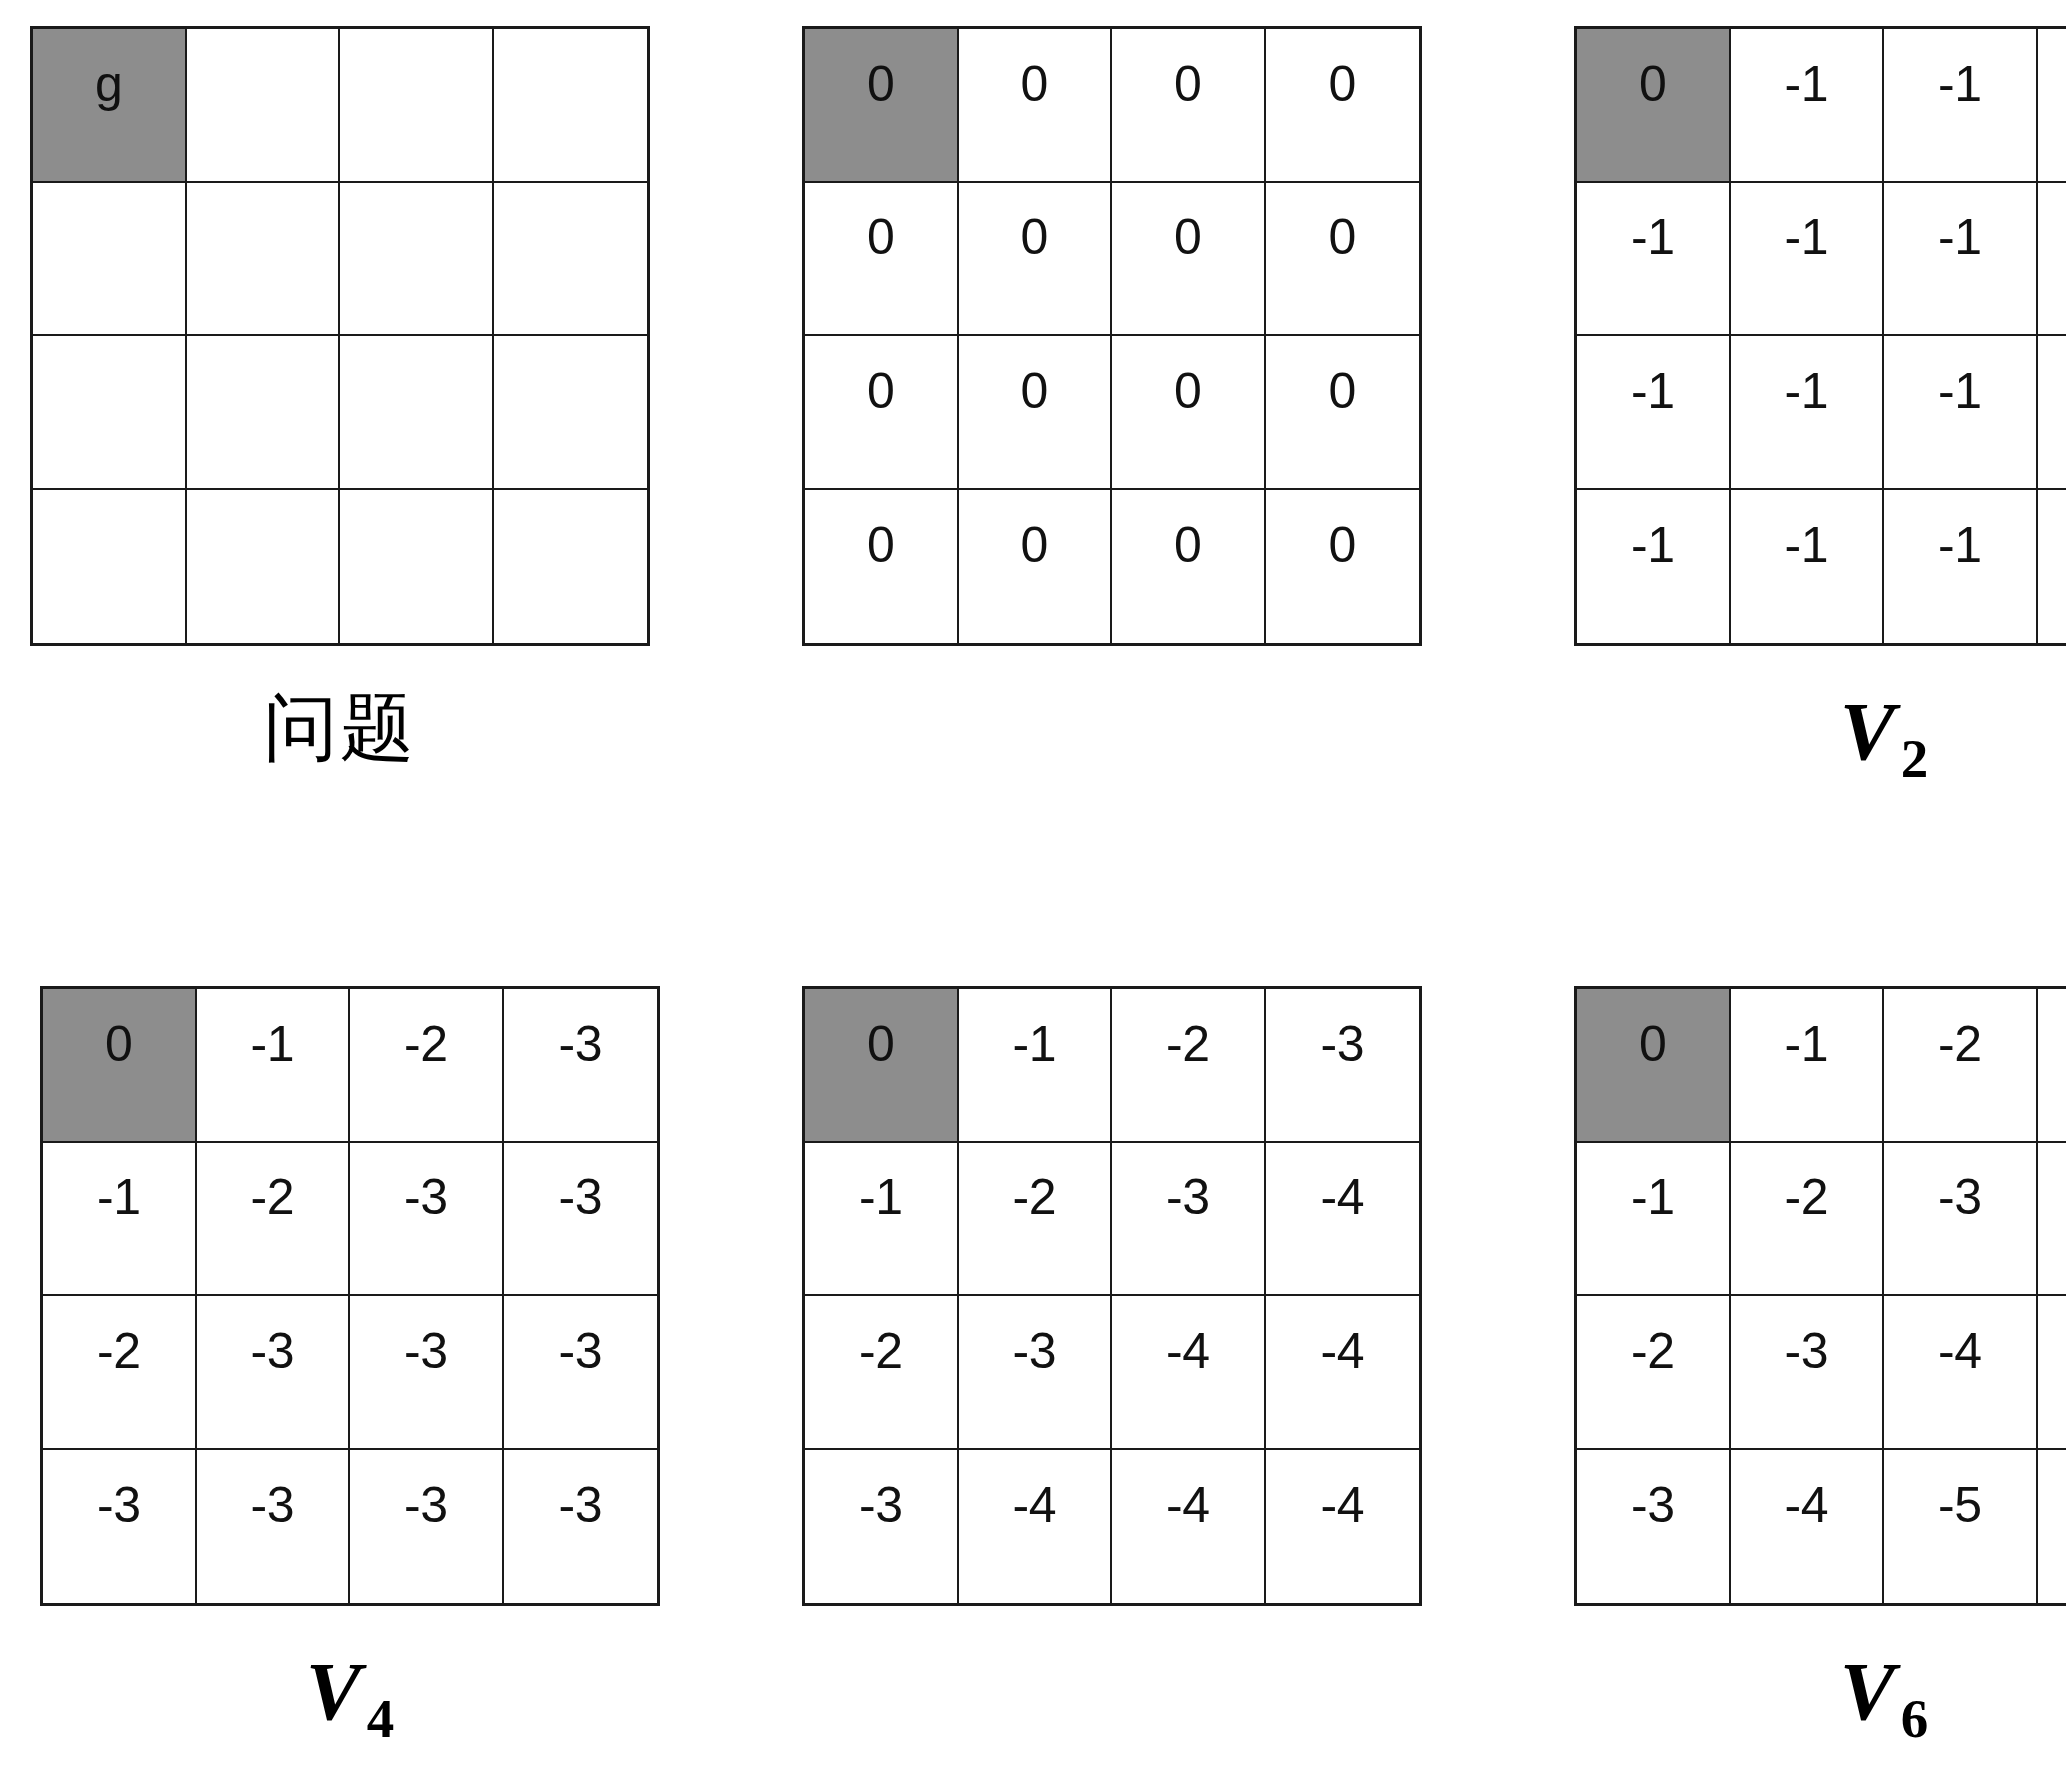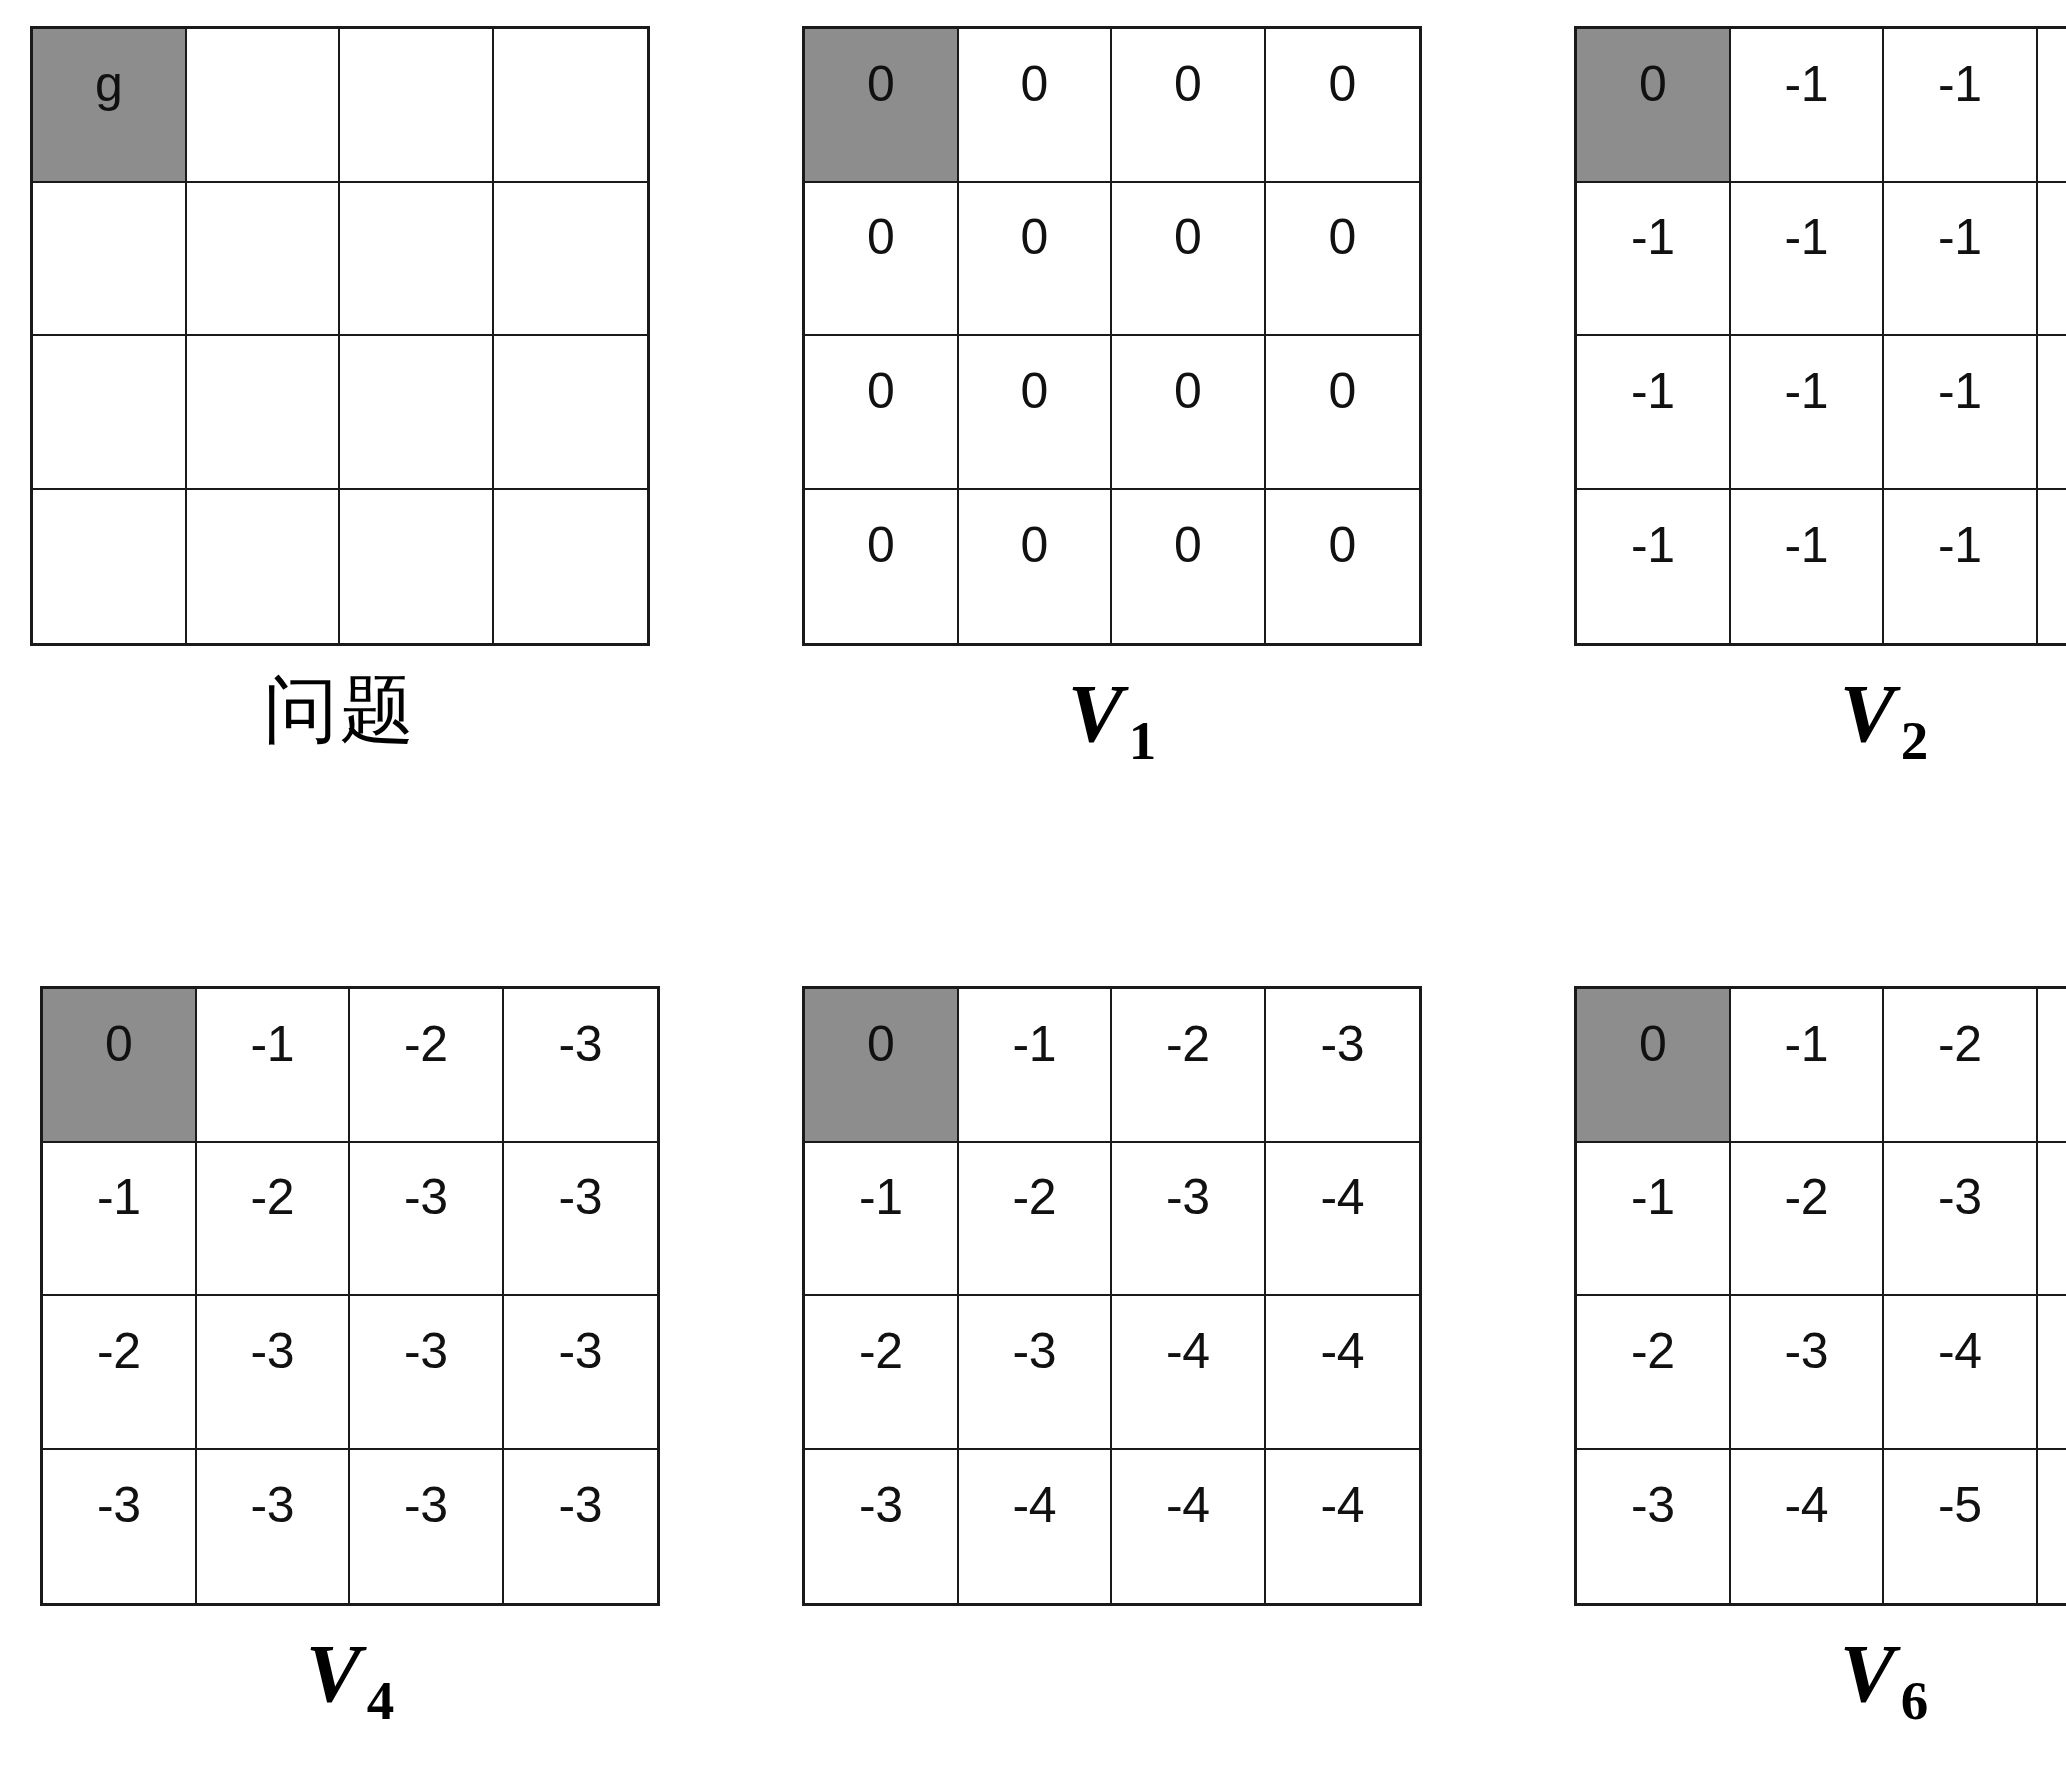--- a/index.html
+++ b/index.html
@@ -63,21 +63,21 @@
     font-size: 50px;
     line-height: 1;
     color: #111111;
     letter-spacing: -0.4px;
   }
   .cell.shaded .val { color: #101010; }
 
   .caption {
     width: 620px;
     text-align: center;
-    margin-top: 26px;
+    margin-top: 44px;
     height: 107px;
   }
 
   .cap-v {
     font-family: "Liberation Serif", serif;
     font-style: italic;
     font-weight: bold;
     font-size: 83px;
     line-height: 1;
     color: #000000;
@@ -203,21 +203,20 @@
         <div class="cell row-last">
           <span class="val">0</span>
         </div>
         <div class="cell row-last">
           <span class="val">0</span>
         </div>
         <div class="cell col-last row-last">
           <span class="val">0</span>
         </div>
       </div>
-      <div class="caption"><span class="cap-v">V</span><span class="cap-sub">1</span></div>
     </div>
     <div class="unit" style="left: 1574px; top: 26.4px;">
       <div class="grid">
         <div class="cell shaded">
           <span class="val">0</span>
         </div>
         <div class="cell">
           <span class="val">-1</span>
         </div>
         <div class="cell">

